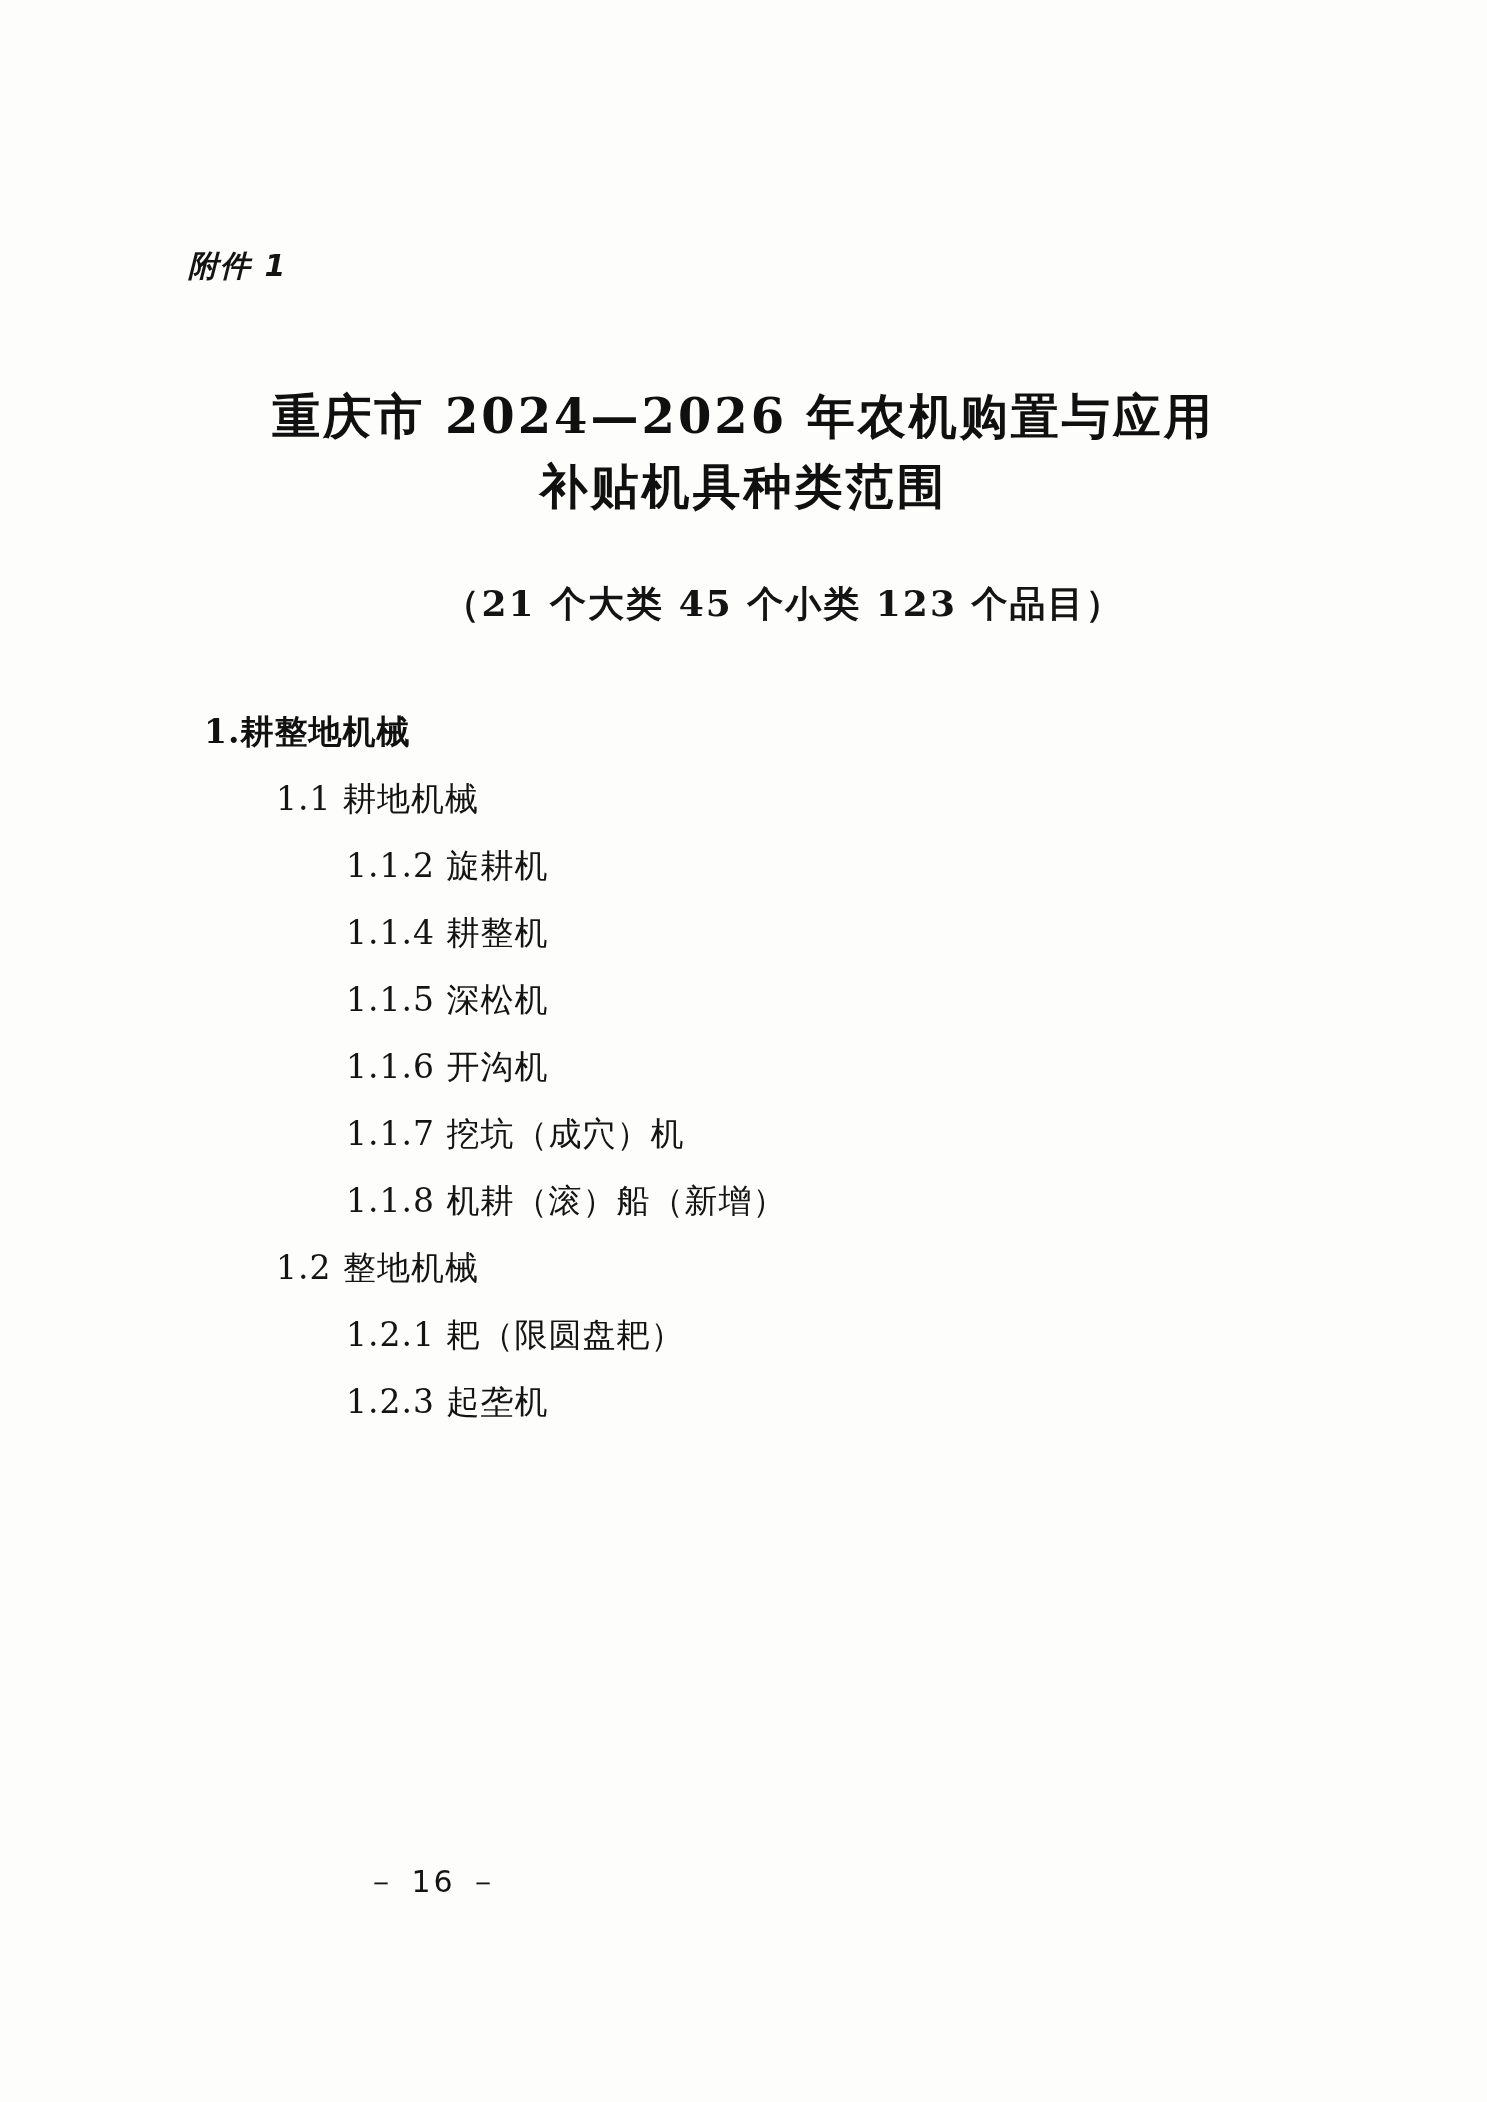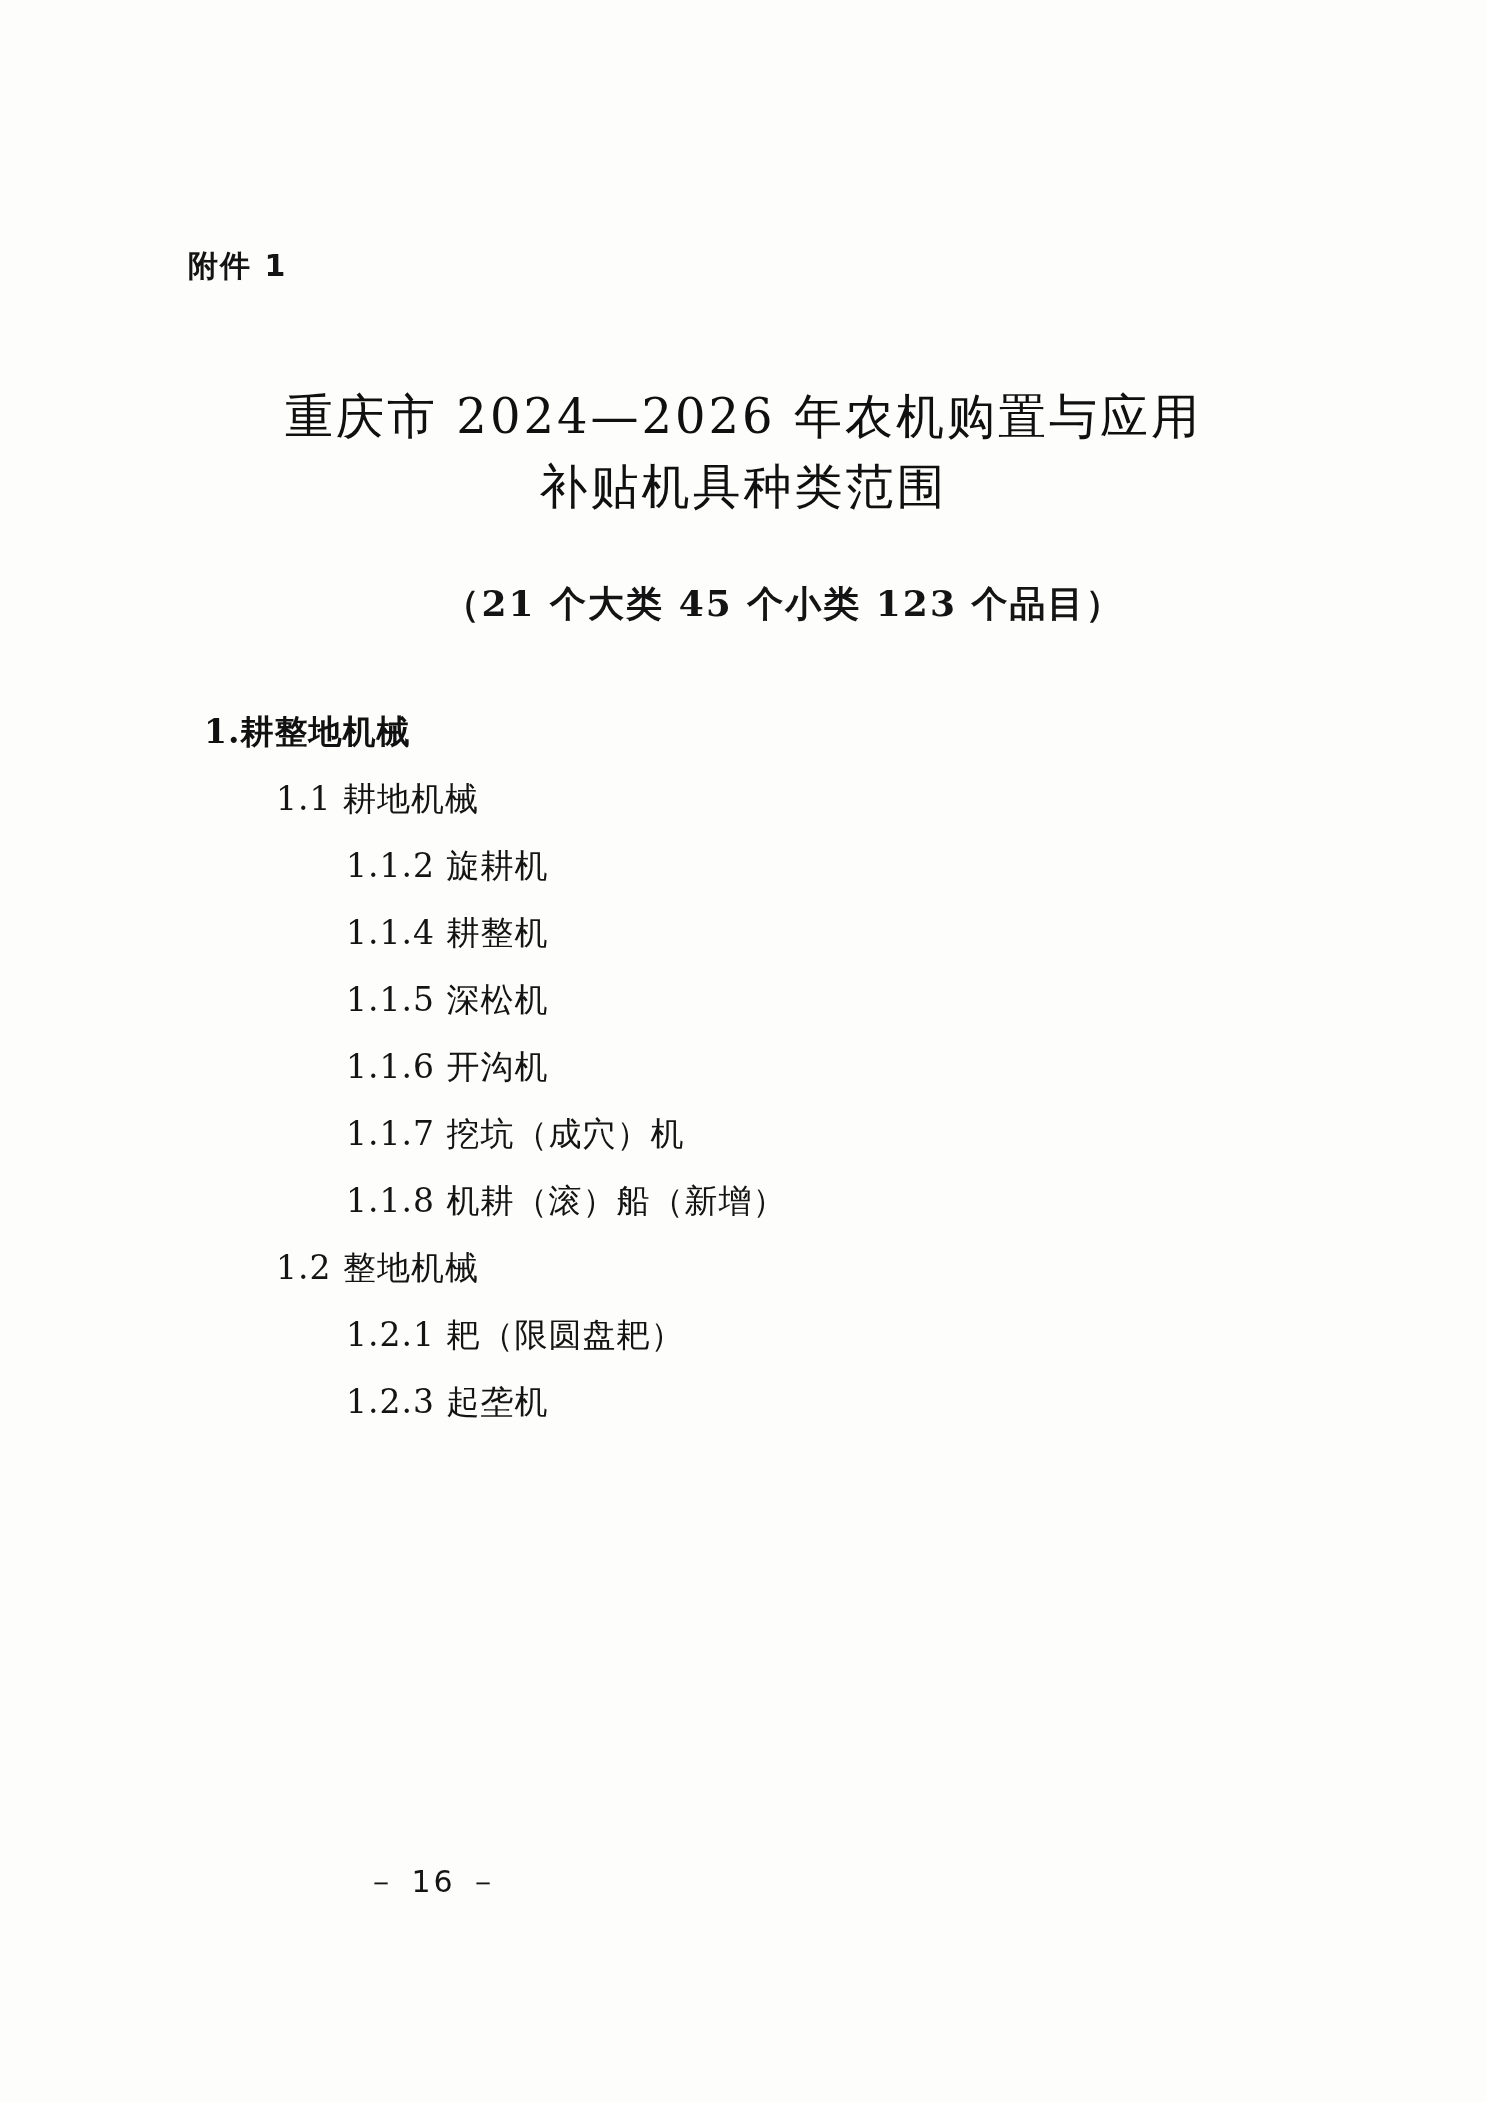--- a/index.html
+++ b/index.html
@@ -25,32 +25,33 @@
   }
   .attachment-label {
     position: absolute;
     top: 246px;
     left: 188px;
     font-family: "DejaVu Sans", "Liberation Sans", sans-serif;
     font-size: 30px;
     font-weight: 700;
     letter-spacing: 2px;
     color: #141414;
+    font-style: italic;
   }
   .title-block {
     position: absolute;
     top: 382px;
     left: 0;
     width: 1487px;
     text-align: center;
   }
   .doc-title-line {
     font-family: "DejaVu Serif", "Liberation Serif", serif;
     font-size: 48px;
-    font-weight: 400;
+    font-weight: 700;
     letter-spacing: 3px;
     line-height: 1.45;
     color: #101010;
   }
   .doc-subtitle {
     position: absolute;
     top: 580px;
     left: 0;
     width: 1487px;
     text-align: center;

